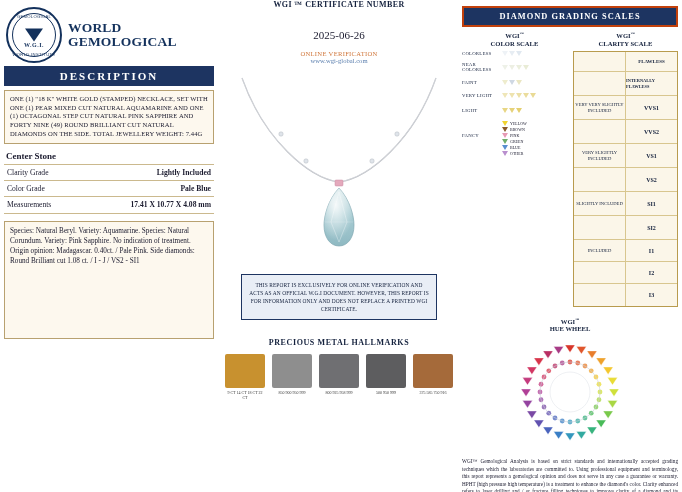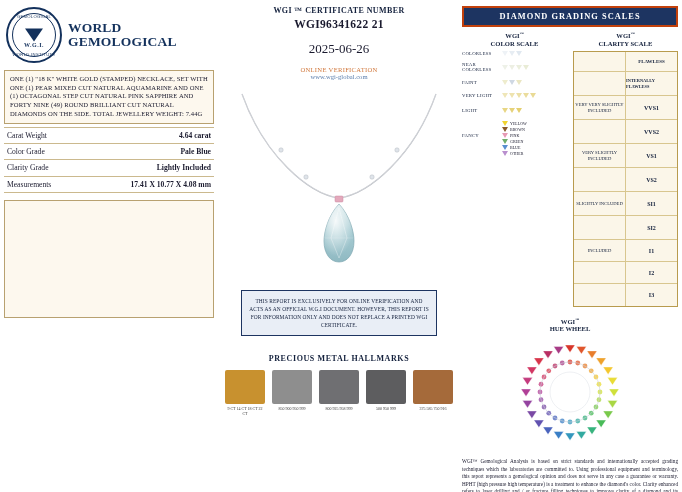--- a/index.html
+++ b/index.html
@@ -70,24 +70,24 @@
   .comments-box {
     margin-top:7px; border:1px solid #b8a170; background:#fdf8ee;
     padding:4px 5px 6px 5px; min-height:118px;
   }
   .comments-box h4 { margin:0 0 3px 0; font-size:9px; font-weight:bold; }
   .comments-box p { margin:0; font-size:7.2px; line-height:1.42; }
 
   .retail { margin-top:9px; font-size:8.4px; font-weight:bold; padding-left:3px; }
 
   
-  .center-col { position:absolute; left:224px; top:6px; width:230px; height:480px; text-align:center; }
+  .center-col { position:absolute; left:224px; top:0; width:230px; height:480px; text-align:center; }
   .cert-title { font-size:8px; font-weight:bold; letter-spacing:.4px; color:#14213d; }
   .cert-no { font-size:11.5px; font-weight:bold; margin-top:3px; letter-spacing:.3px; }
-  .cert-date { font-size:13px; margin-top:11px; }
+  .cert-date { font-size:11px; margin-top:20px; }
   .online-verif { margin-top:9px; font-size:6.6px; color:#d0763a; letter-spacing:.3px; }
   .online-url { font-size:6.6px; color:#5b7fae; }
 
   .img-bar { margin-top:8px; }
   .photo-area {
     position:relative; width:230px; height:190px; margin-top:6px;
     background:#ffffff;
   }
   .chain-svg { position:absolute; left:0; top:0; }
 
@@ -160,53 +160,51 @@
         <div class="gem"></div>
         <div class="wgi-txt">W.G.I.</div>
         <div class="arc-bot">WORLD  INSTITUTE</div>
       </div>
       <div class="brand">
         <div>WORLD</div>
         <div>GEMOLOGICAL</div>
       </div>
     </div>
 
+    <div class="bar">DESCRIPTION</div>
 
     <div class="desc-box">ONE (1) "18 K" WHITE GOLD (STAMPED) NECKLACE, SET WITH ONE (1) PEAR MIXED CUT NATURAL AQUAMARINE AND ONE (1) OCTAGONAL STEP CUT NATURAL PINK SAPPHIRE AND FORTY NINE (49) ROUND BRILLIANT CUT NATURAL DIAMONDS ON THE SIDE. TOTAL JEWELLERY WEIGHT: 7.44g</div>
 
+    <div class="center-stone-title">Center Stone</div>
 
     <table class="spec-table">
       <tbody>
       <tr>
-        <td class="k">Carat Weight</td>
-        <td class="v">4.64 carat</td>
+        <td class="k">Clarity Grade</td>
+        <td class="v">Lightly Included</td>
       </tr>
       <tr>
         <td class="k">Color Grade</td>
         <td class="v">Pale Blue</td>
-      </tr>
-      <tr>
-        <td class="k">Clarity Grade</td>
-        <td class="v">Lightly Included</td>
       </tr>
       <tr>
         <td class="k">Measurements</td>
         <td class="v">17.41 X 10.77 X 4.08 mm</td>
       </tr>
     </tbody>
       </table>
 
     <div class="comments-box">
+      <p>Species: Natural Beryl. Variety: Aquamarine. Species: Natural Corundum. Variety: Pink Sapphire. No indication of treatment. Origin opinion: Madagascar. 0.40ct. / Pale Pink. Side diamonds: Round Brilliant cut 1.08 ct. / I - J / VS2 - SI1</p>
     </div>
 
   </div>
 
   <div class="center-col">
     <div class="cert-title">WGI ™ CERTIFICATE NUMBER</div>
-    <div class="cert-no">WGI96341622 21</div>
     <div class="cert-date">2025-06-26</div>
     <div class="online-verif">ONLINE VERIFICATION</div>
     <div class="online-url">www.wgi-global.com</div>
 
 
     <div class="photo-area">
       <svg class="chain-svg" width="230" height="190" viewBox="0 0 230 190">
         <defs>
           <linearGradient id="aqua" x1="0" y1="0" x2="0" y2="1">
             <stop offset="0%" stop-color="#cfe3e6"></stop>

